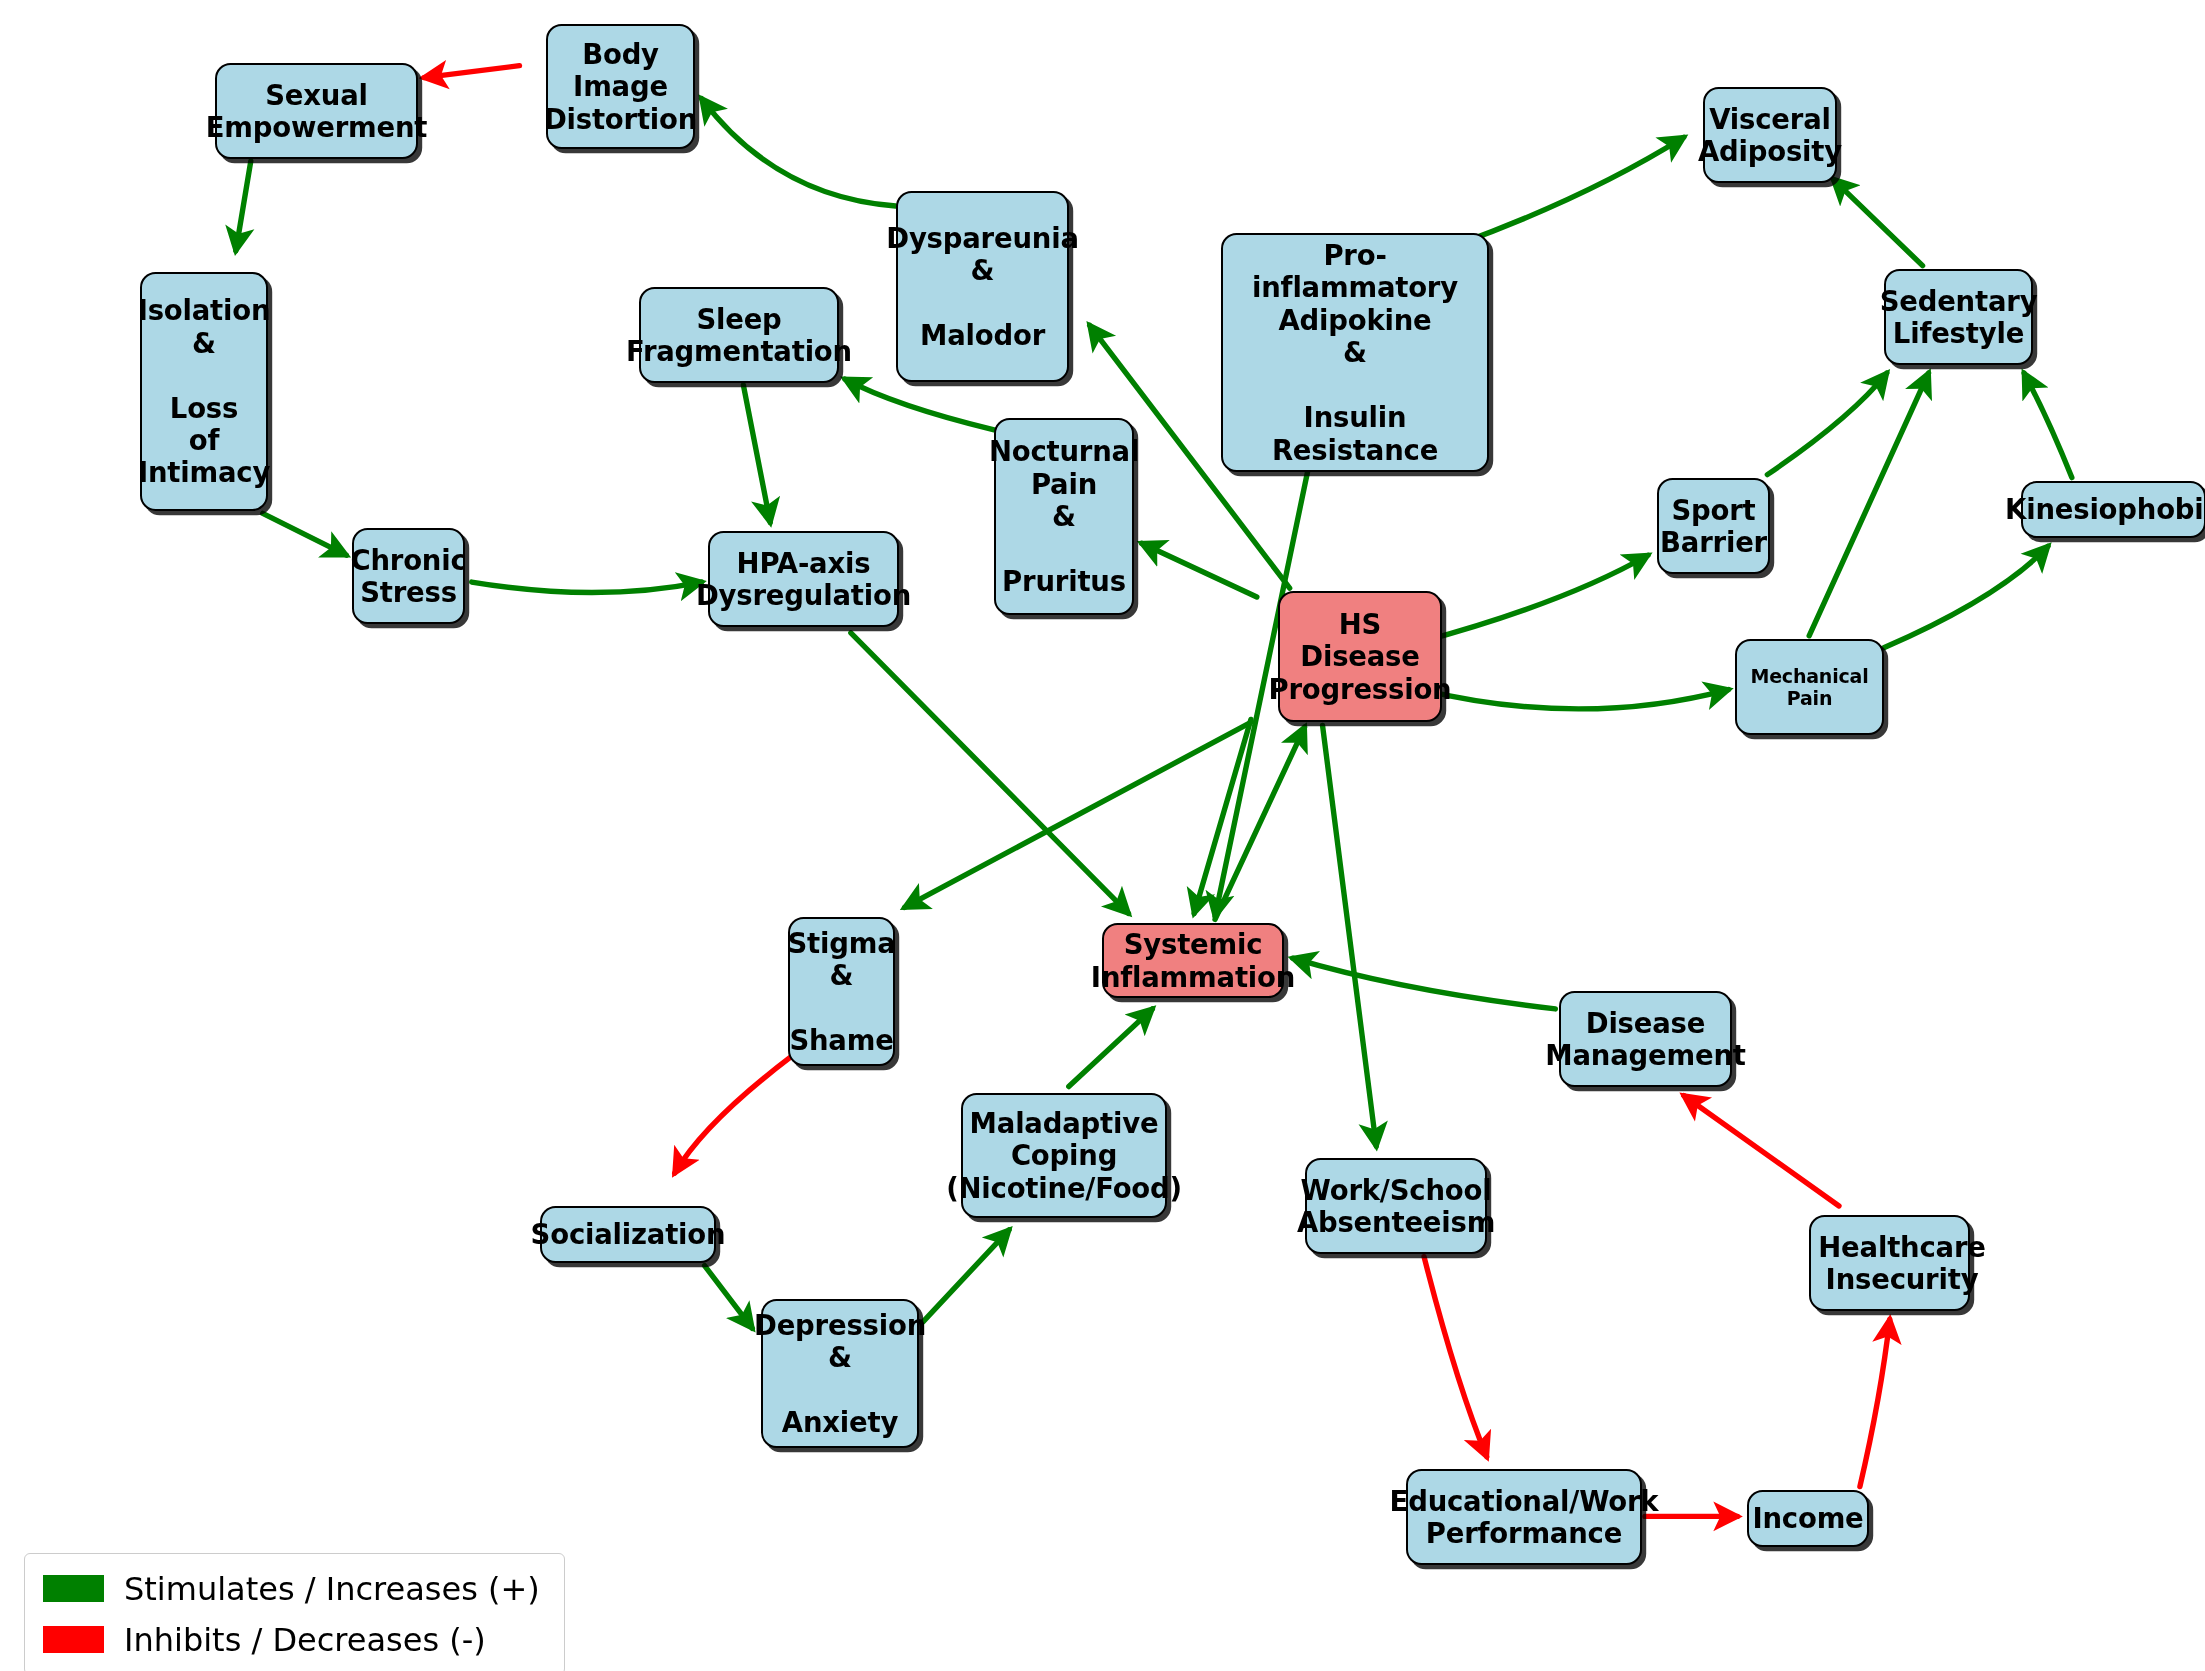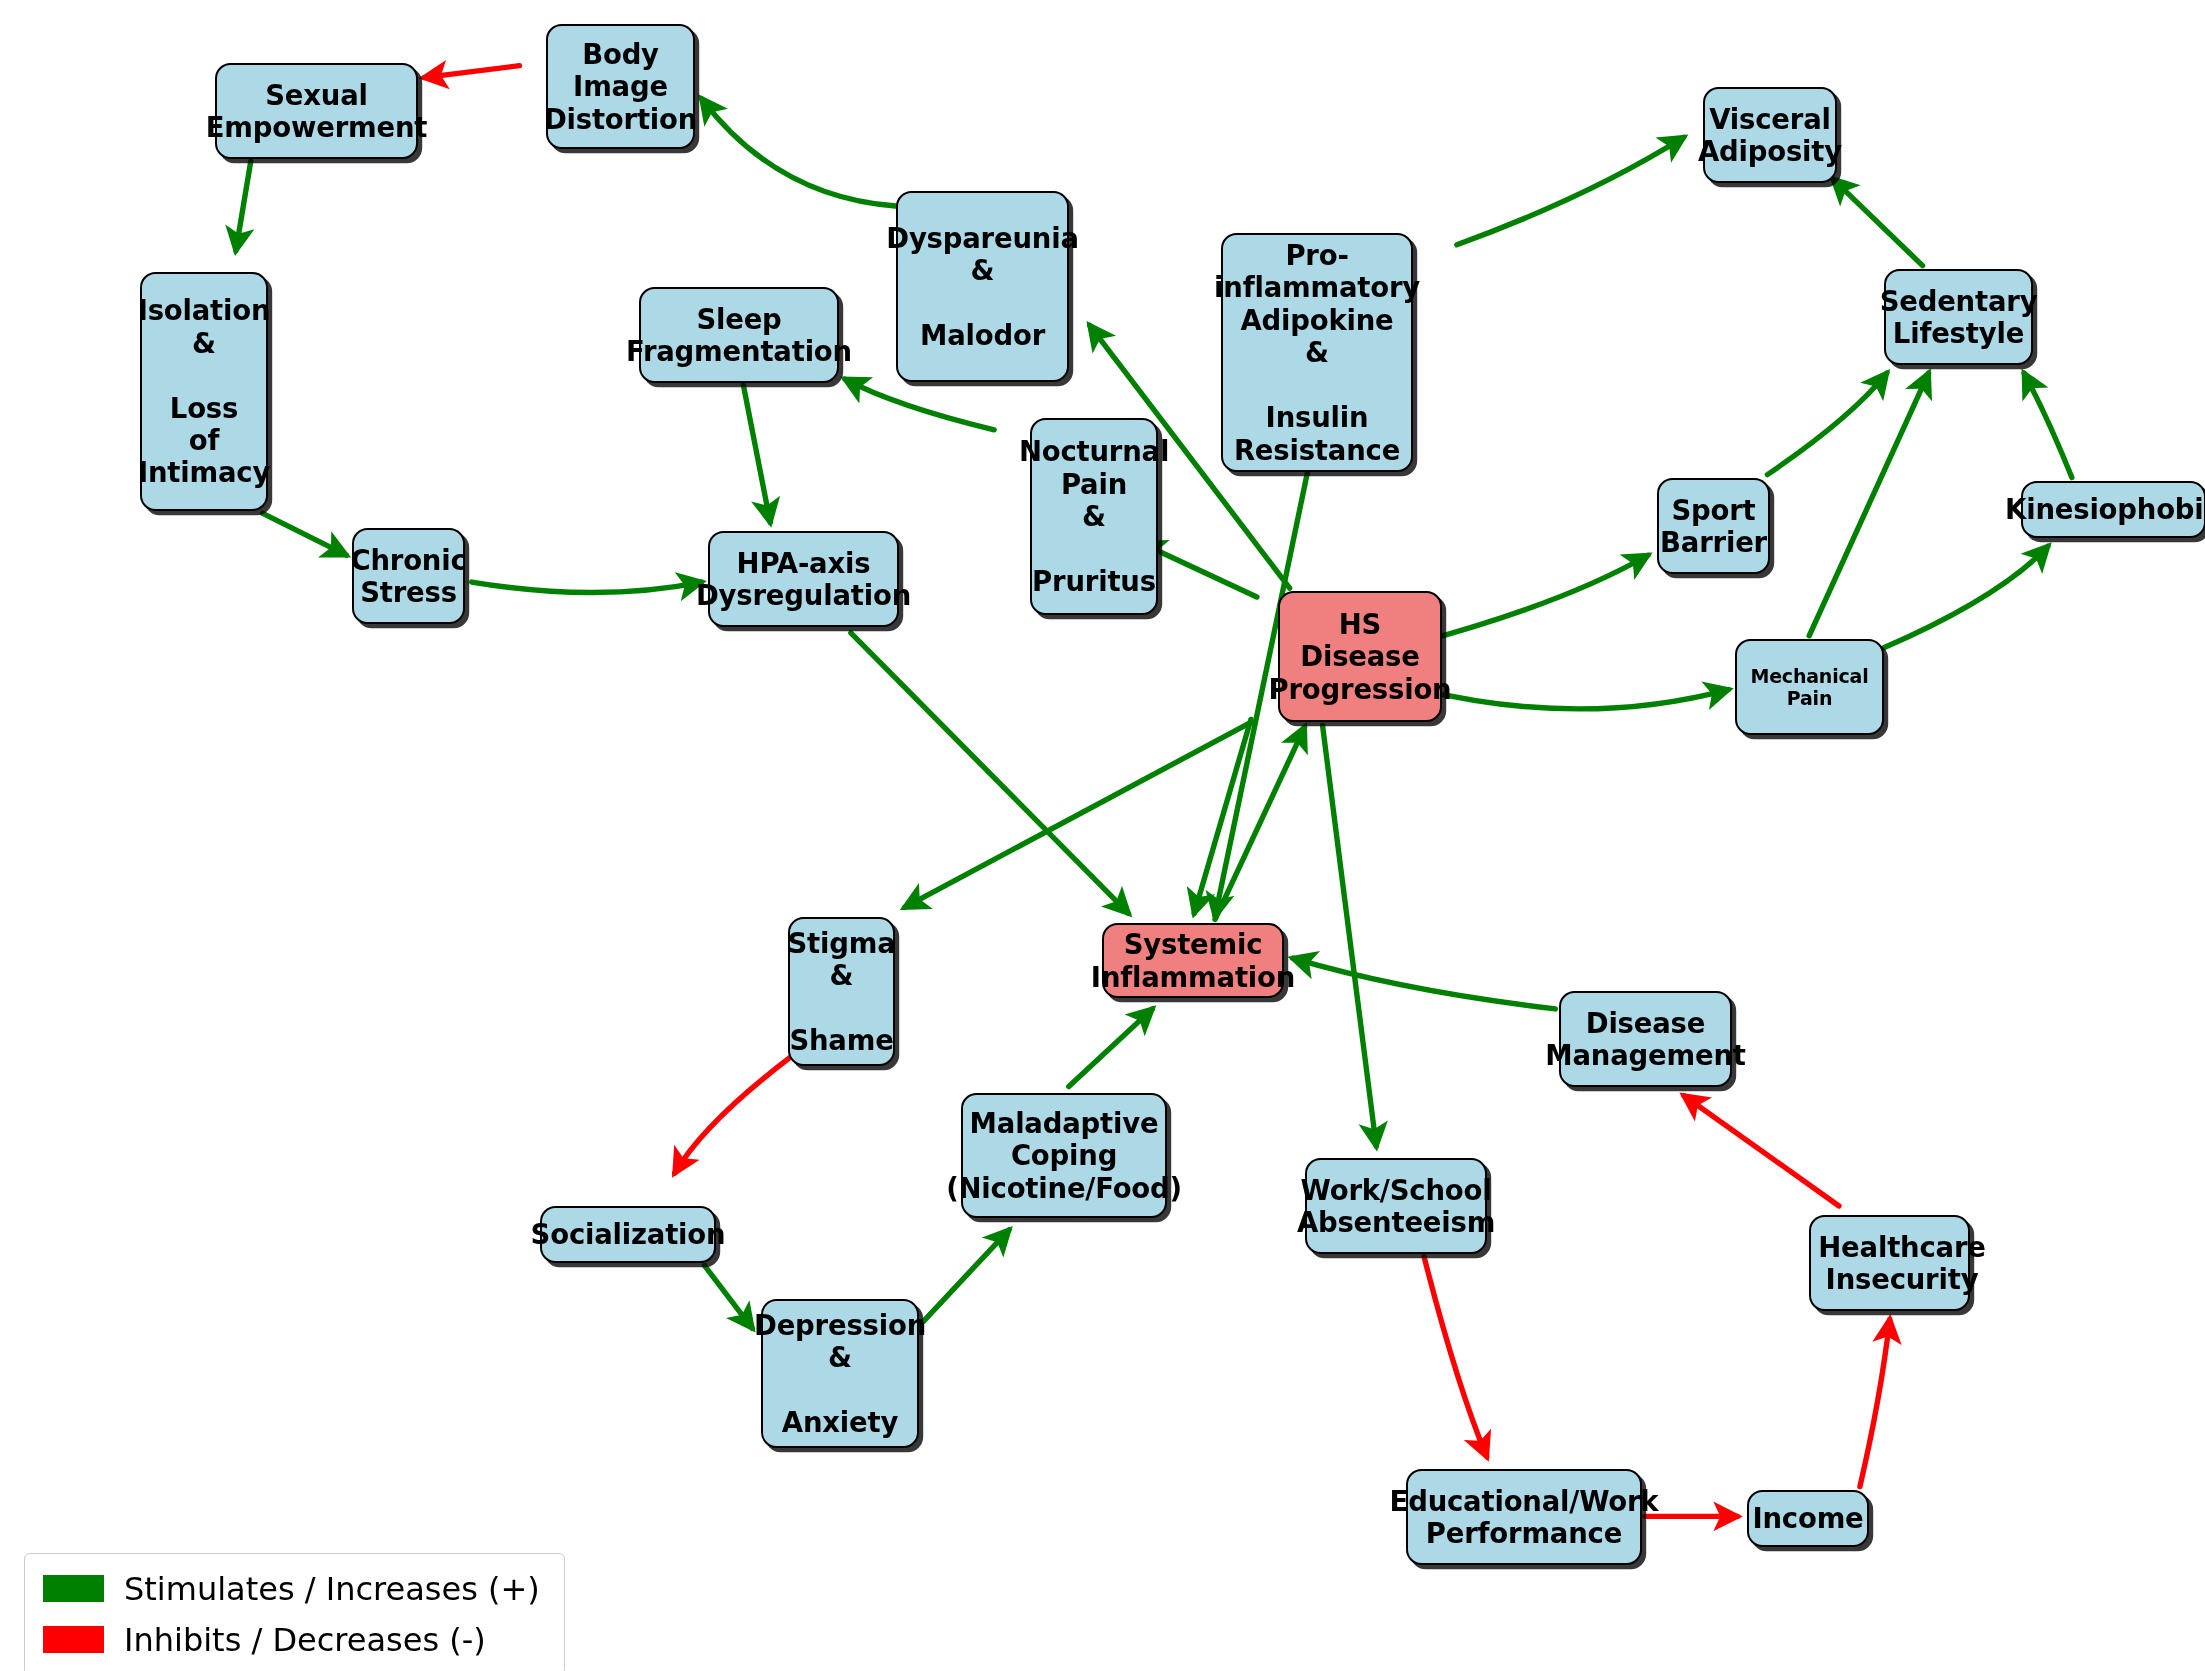--- a/index.html
+++ b/index.html
@@ -124,37 +124,37 @@
 Empowerment</div>
       <div class="node" style="left: 546px; top: 24px; width: 149px; height: 125px; font-size: 27.5px;">Body
 Image
 Distortion</div>
       <div class="node" style="left: 1687px; top: 87px; width: 134px; height: 96px; font-size: 27.5px; margin-left: 16px;">Visceral
 Adiposity</div>
       <div class="node" style="left: 896px; top: 191px; width: 173px; height: 191px; font-size: 27.5px;">Dyspareunia
 &amp;
 
 Malodor</div>
-      <div class="node" style="left: 1221px; top: 233px; width: 192px; height: 239px; font-size: 27.5px;">Pro-inflammatory
+      <div class="node" style="left: 1221px; top: 233px; width: 268px; height: 239px; font-size: 27.5px;">Pro-inflammatory
 Adipokine
 &amp;
 
 Insulin
 Resistance</div>
       <div class="node" style="left: 1884px; top: 269px; width: 149px; height: 96px; font-size: 27.5px;">Sedentary
 Lifestyle</div>
       <div class="node" style="left: 639px; top: 287px; width: 200px; height: 96px; font-size: 27.5px;">Sleep
 Fragmentation</div>
       <div class="node" style="left: 140px; top: 272px; width: 128px; height: 239px; font-size: 27.5px;">Isolation
 &amp;
 
 Loss
 of
 Intimacy</div>
-      <div class="node" style="left: 1030px; top: 418px; width: 128px; height: 197px; font-size: 27.5px;">Nocturnal
+      <div class="node" style="left: 994px; top: 418px; width: 140px; height: 197px; font-size: 27.5px;">Nocturnal
 Pain
 &amp;
 
 Pruritus</div>
       <div class="node" style="left: 1657px; top: 478px; width: 113px; height: 96px; font-size: 27.5px;">Sport
 Barrier</div>
       <div class="node" style="left: 2021px; top: 481px; width: 185px; height: 57px; font-size: 27.5px;">Kinesiophobia</div>
       <div class="node" style="left: 352px; top: 528px; width: 113px; height: 96px; font-size: 27.5px;">Chronic
 Stress</div>
       <div class="node" style="left: 708px; top: 531px; width: 191px; height: 96px; font-size: 27.5px;">HPA-axis

